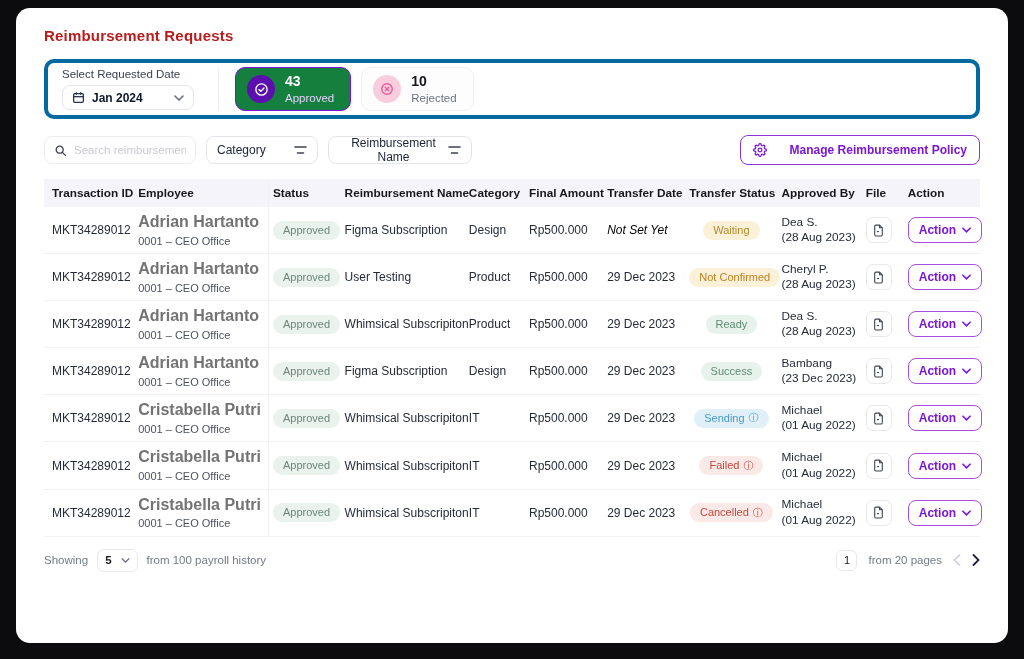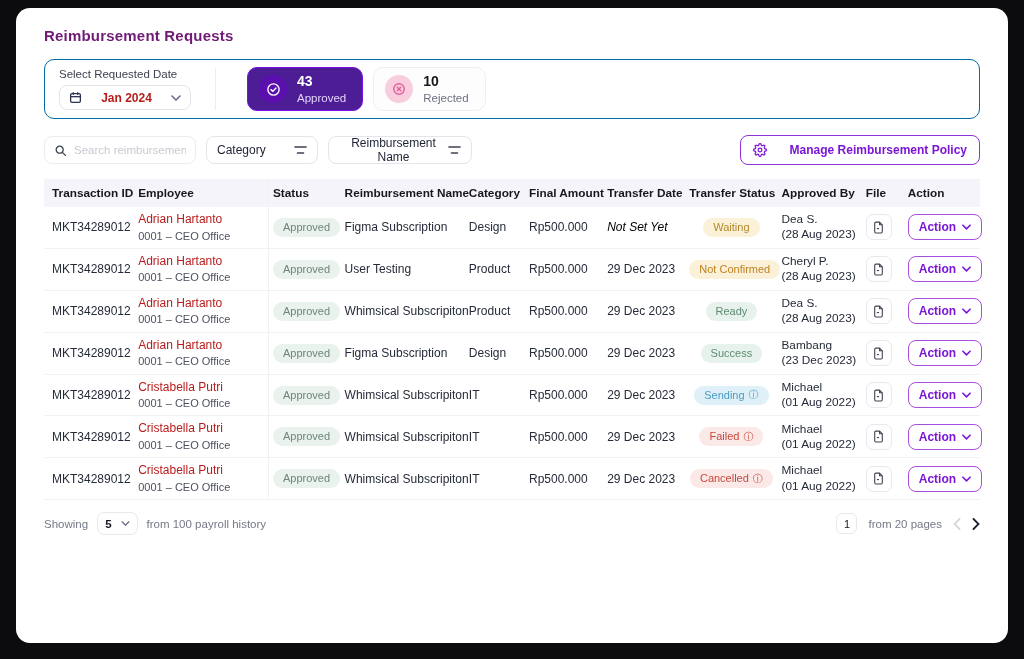--- a/index.html
+++ b/index.html
@@ -7,48 +7,48 @@
   body {
     background:#0c0c0e;
     font-family:"Liberation Sans", sans-serif;
     position:relative;
     overflow:hidden;
   }
   .app {
     position:absolute; left:16px; top:8px; width:992px; height:635px;
     background:#ffffff; border-radius:14px; padding:19px 28px;
   }
-  .page-title { font-size:15px; font-weight:bold; color:#701a75; letter-spacing:.2px; }
+  .page-title { font-size:15px; font-weight:bold; color:#b91c1c; letter-spacing:.2px; }
 
   
   .top-panel {
-    margin-top:15px; border:1px solid #0369a1; border-radius:10px;
+    margin-top:15px; border:4px solid #0369a1; border-radius:10px;
     display:flex; align-items:center; padding:9px 12px; height:60px;
   }
   .date-group { padding-left:2px; }
   .date-label { font-size:11.5px; color:#3c4250; margin-bottom:5px; }
   .date-select {
     display:flex; align-items:center; gap:7px; border:1px solid #e4e5ea;
     border-radius:8px; padding:4px 9px; width:132px; height:25px;
     background:#fff; cursor:pointer;
   }
-  .date-select .val { font-size:12px; font-weight:bold; color:#b91c1c; flex:1;text-align:center; }
+  .date-select .val { font-size:12px; font-weight:bold; color:#0f172a; flex:1; }
   .vdivider { width:1px; height:42px; background:#ececf1; margin:0 16px 0 24px; }
   .stat-card {
     display:flex; align-items:center; gap:10px; border:1px solid #efeff3;
     border-radius:10px; height:44px; padding:0 16px 0 11px; margin-right:10px;
     background:#fdfdfe; cursor:pointer;
   }
   .icon-circle { width:28px; height:28px; border-radius:50%; display:flex; align-items:center; justify-content:center; }
   .ic-pending { background:#f6e2ae; color:#bd9040; }
   .ic-approved { background:#5a0fae; color:#ffffff; }
   .ic-rejected { background:#f8cede; color:#e45e9e; }
   .stat-num { font-size:14px; font-weight:bold; color:#16181d; line-height:1.25; }
   .stat-label { font-size:11.5px; color:#6c7280; line-height:1.25; }
-  .stat-card.active { background:#4c1d95; border-color:#7712e0;margin-left:15px; }
+  .stat-card.active { background:#15803d; border-color:#7712e0; }
   .stat-card.active .stat-num { color:#ffffff; }
   .stat-card.active .stat-label { color:#e4d2fa; }
 
   
   .toolbar { margin-top:16px; display:flex; align-items:center; gap:10px; }
   .search-box {
     width:152px; height:28px; border:1px solid #ececf1; border-radius:8px;
     display:flex; align-items:center; gap:7px; padding:0 9px; color:#8b909c;
   }
   .search-box input { border:0; outline:0; width:100%; font-size:11.5px; color:#3c4250; font-family:inherit; background:transparent; }
@@ -74,21 +74,21 @@
     background:#f6f4fb; text-align:left; font-size:11.8px; font-weight:bold;
     color:#16181d; padding:7px 4px; white-space:nowrap;
   }
   thead th:first-child { padding-left:8px; border-radius:2px 0 0 2px; }
   tbody td {
     border-bottom:1px solid #f1f1f5; padding:5px 4px; font-size:12px;
     color:#252b38; vertical-align:middle; white-space:nowrap;
   }
   tbody td:first-child { padding-left:8px; }
   td.c-emp, th.c-emp { border-right:1px solid #f1f1f5; }
-  .emp-name { color:#b91c1c; font-weight:normal; font-size:12px; line-height:1.3; cursor:pointer; }
+  .emp-name { color:#737373; font-weight:bold; font-size:16px; line-height:1.3; cursor:pointer; }
   .emp-dept { color:#4c5260; font-size:11px; line-height:1.3; margin-top:1px; }
   .appr-line { font-size:11.8px; line-height:1.3; }
   .muted-italic { color:#000000; font-style:italic; }
   .pill {
     display:inline-flex; align-items:center; gap:4px; border-radius:999px;
     padding:4px 10px; font-size:11px; font-weight:500; line-height:1;
   }
   .pill .info-i { font-size:10px; line-height:1; }
   .pill-green  { background:#e9f2ed; color:#6d8678; }
   .pill-green2 { background:#e7f2ec; color:#5d8a70; }

